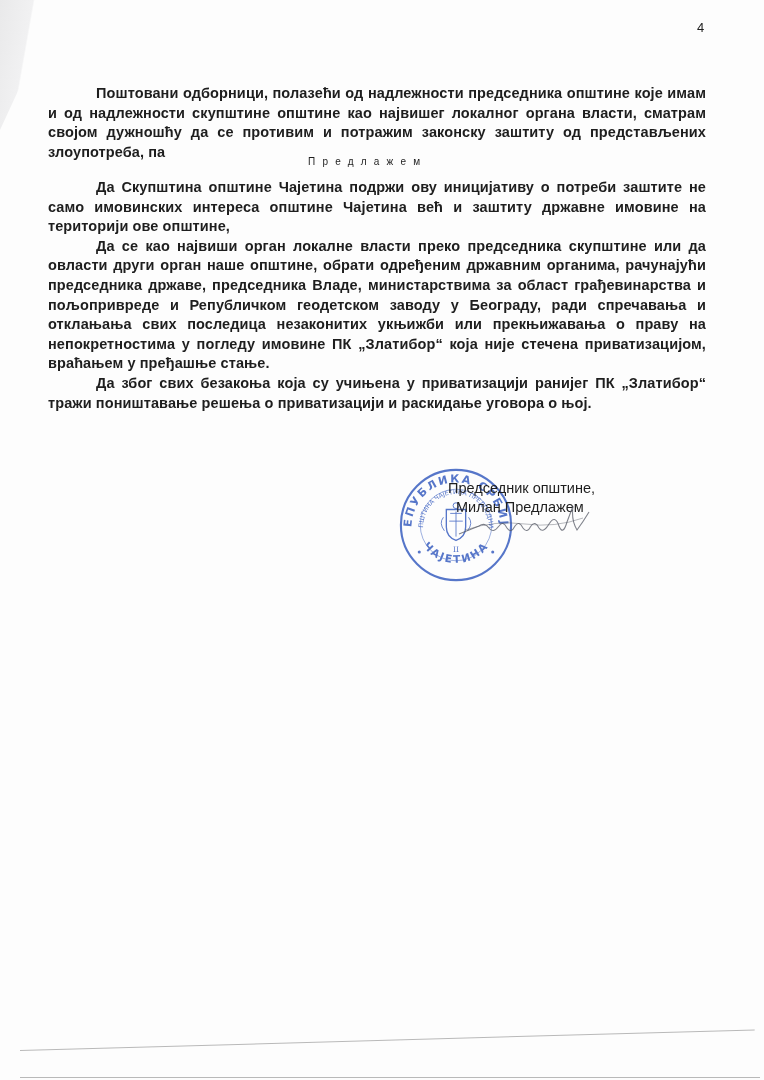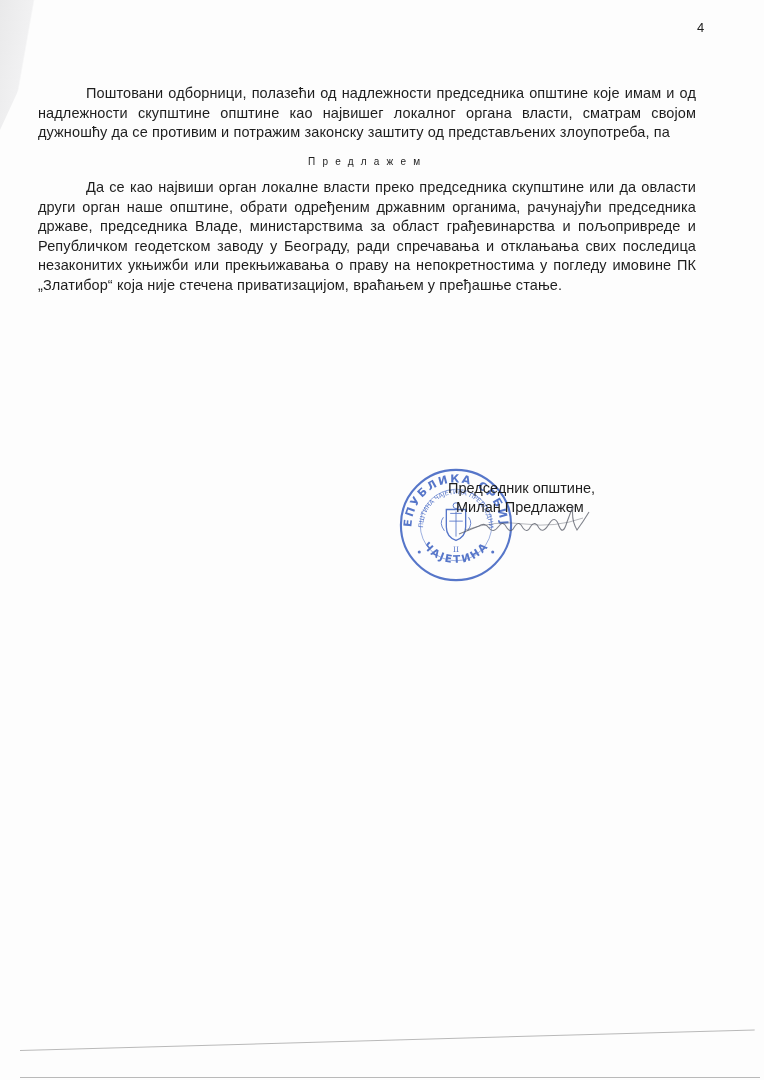--- a/index.html
+++ b/index.html
@@ -37,26 +37,27 @@
   .bottom-edge.e1 { top: 1050px; transform: rotate(-1.6deg); transform-origin: left; width: 735px; }
   .bottom-edge.e2 { top: 1077px; width: 740px; }
 
   .page-number {
     position: absolute;
     left: 697px; top: 20px;
     font-size: 13px;
   }
   .text {
     position: absolute;
-    left: 38px;
+    left: 48px;
     width: 658px;
     font-size: 14.5px;
     line-height: 19.6px;
     text-align: justify;
     letter-spacing: 0.1px;
+    font-weight: bold;
   }
   .para {
     margin: 0;
     text-indent: 48px;
     text-align: justify;
     text-align-last: left;
   }
   .heading {
     position: absolute;
     left: 308px; top: 156px;
@@ -96,21 +97,23 @@
 
   <div class="page-number">4</div>
 
   <div class="text" style="top:84px;">
     <p class="para">Поштовани одборници, полазећи од надлежности председника општине које имам и од надлежности скупштине општине као највишег локалног органа власти, сматрам својом дужношћу да се противим и потражим законску заштиту од представљених злоупотреба, па</p>
   </div>
 
   <div class="heading">Предлажем</div>
 
   <div class="text" style="top:178px;">
+    <p class="para">Да Скупштина општине Чајетина   подржи ову иницијативу о потреби заштите не само имовинских интереса општине Чајетина већ и заштиту државне имовине на територији ове општине,</p>
     <p class="para">Да се као највиши орган локалне власти преко председника скупштине или да овласти други орган наше општине, обрати одређеним државним органима, рачунајући председника државе, председника Владе, министарствима за област грађевинарства и пољопривреде и Републичком геодетском заводу у Београду, ради спречавања и отклањања свих последица незаконитих укњижби или прекњижавања о праву на непокретностима у погледу имовине ПК „Златибор“ која није стечена приватизацијом, враћањем у пређашње стање.</p>
+    <p class="para">Да због свих безакоња која су учињена у приватизацији ранијег ПК „Златибор“ тражи поништавање решења о приватизацији и раскидање уговора о њој.</p>
   </div>
 
   <svg class="stamp" viewBox="0 0 120 120">
     <defs>
       <path id="outerArc" d="M 14 62 A 46 46 0 0 1 106 62"></path>
       <path id="innerArc" d="M 26 62 A 34 34 0 0 1 94 62"></path>
       <path id="bottomArc" d="M 20 70 A 42 42 0 0 0 100 70"></path>
     </defs>
     <circle cx="60" cy="60" r="57" fill="none" stroke="#3a5fc0" stroke-width="2.2"></circle>
     <circle cx="60" cy="60" r="37" fill="none" stroke="#3a5fc0" stroke-width="1" opacity="0.6"></circle>

